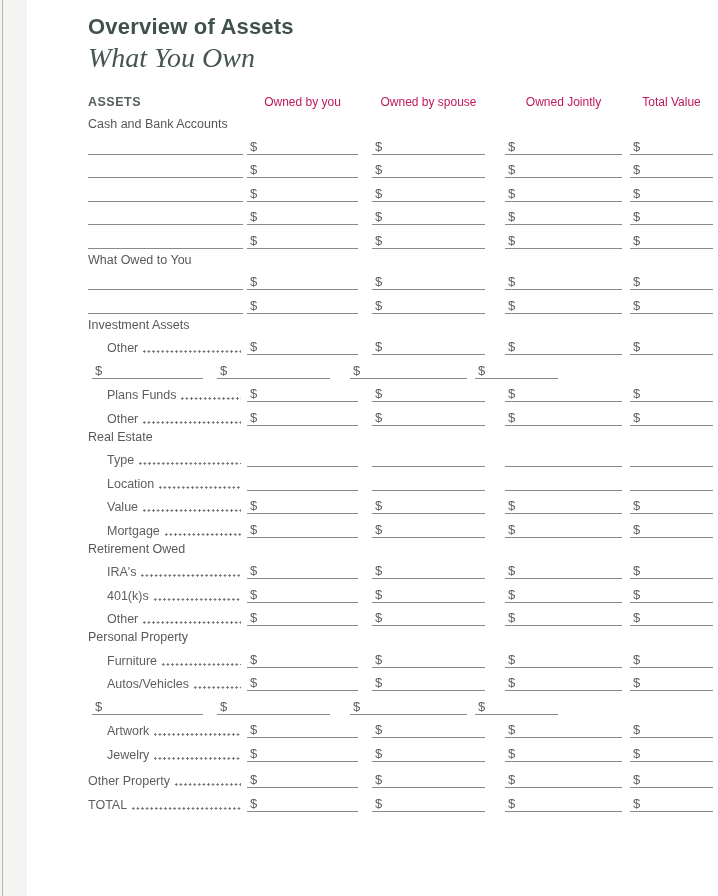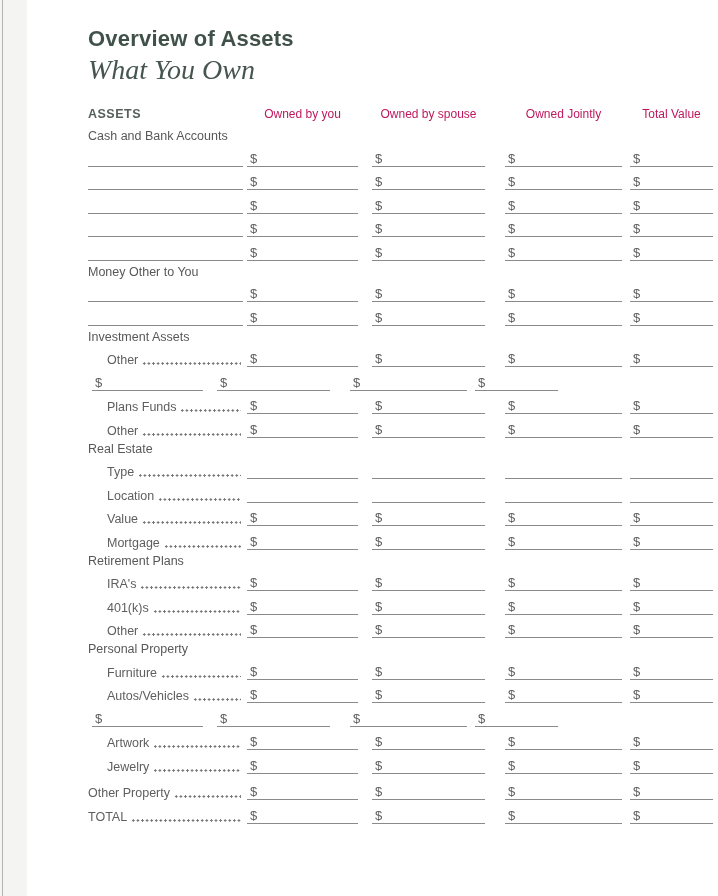--- a/index.html
+++ b/index.html
@@ -13,21 +13,21 @@
     --edge-color:#b3b3b1;
   }
   *{box-sizing:border-box;}
   html,body{margin:0;padding:0;}
   body{
     width:718px;height:896px;position:relative;background:#ffffff;
     font-family:"Liberation Sans", sans-serif;overflow:hidden;
   }
   .left-strip{position:absolute;left:0;top:0;bottom:0;width:27px;background:var(--strip-color);}
   .edge-line{position:absolute;left:2px;top:0;bottom:0;width:1px;background:var(--edge-color);}
-  .content{position:absolute;left:88px;top:12px;width:625px;}
+  .content{position:absolute;left:88px;top:0;width:625px;}
 
   .page-title{margin-top:16px;font-size:22px;line-height:22px;font-weight:700;
     color:var(--title-color);letter-spacing:0.2px;}
   .page-subtitle{font-family:"Liberation Serif", serif;font-style:italic;font-weight:400;
     font-size:28px;line-height:30px;color:var(--subtitle-color);margin-top:5px;}
 
   .table-header{display:flex;align-items:flex-end;margin-top:22px;margin-bottom:8px;height:14px;}
   .assets-h{width:155px;font-size:12.5px;line-height:14px;font-weight:700;
     letter-spacing:0.5px;color:var(--header-color);}
   .col-h{font-size:12px;line-height:14px;color:#be185d;text-align:center;}
@@ -143,21 +143,21 @@
           </div>
           <div class="money-cell c3">
             <span class="dollar">$</span>
           </div>
           <div class="money-cell c4">
             <span class="dollar">$</span>
           </div>
         </div>
       </div>
       <div class="section">
-        <div class="section-title">Money Other to You</div>
+        <div class="section-title">What Owed to You</div>
         <div class="row">
           <div class="label-cell blank"></div>
           <div class="money-cell c1">
             <span class="dollar">$</span>
           </div>
           <div class="money-cell c2">
             <span class="dollar">$</span>
           </div>
           <div class="money-cell c3">
             <span class="dollar">$</span>
@@ -306,21 +306,21 @@
           </div>
           <div class="money-cell c3">
             <span class="dollar">$</span>
           </div>
           <div class="money-cell c4">
             <span class="dollar">$</span>
           </div>
         </div>
       </div>
       <div class="section">
-        <div class="section-title">Retirement Plans</div>
+        <div class="section-title">Retirement Owed</div>
         <div class="row">
           <div class="label-cell indent">
             <span class="row-label">IRA's</span>
             <span class="leader"></span>
           </div>
           <div class="money-cell c1">
             <span class="dollar">$</span>
           </div>
           <div class="money-cell c2">
             <span class="dollar">$</span>

